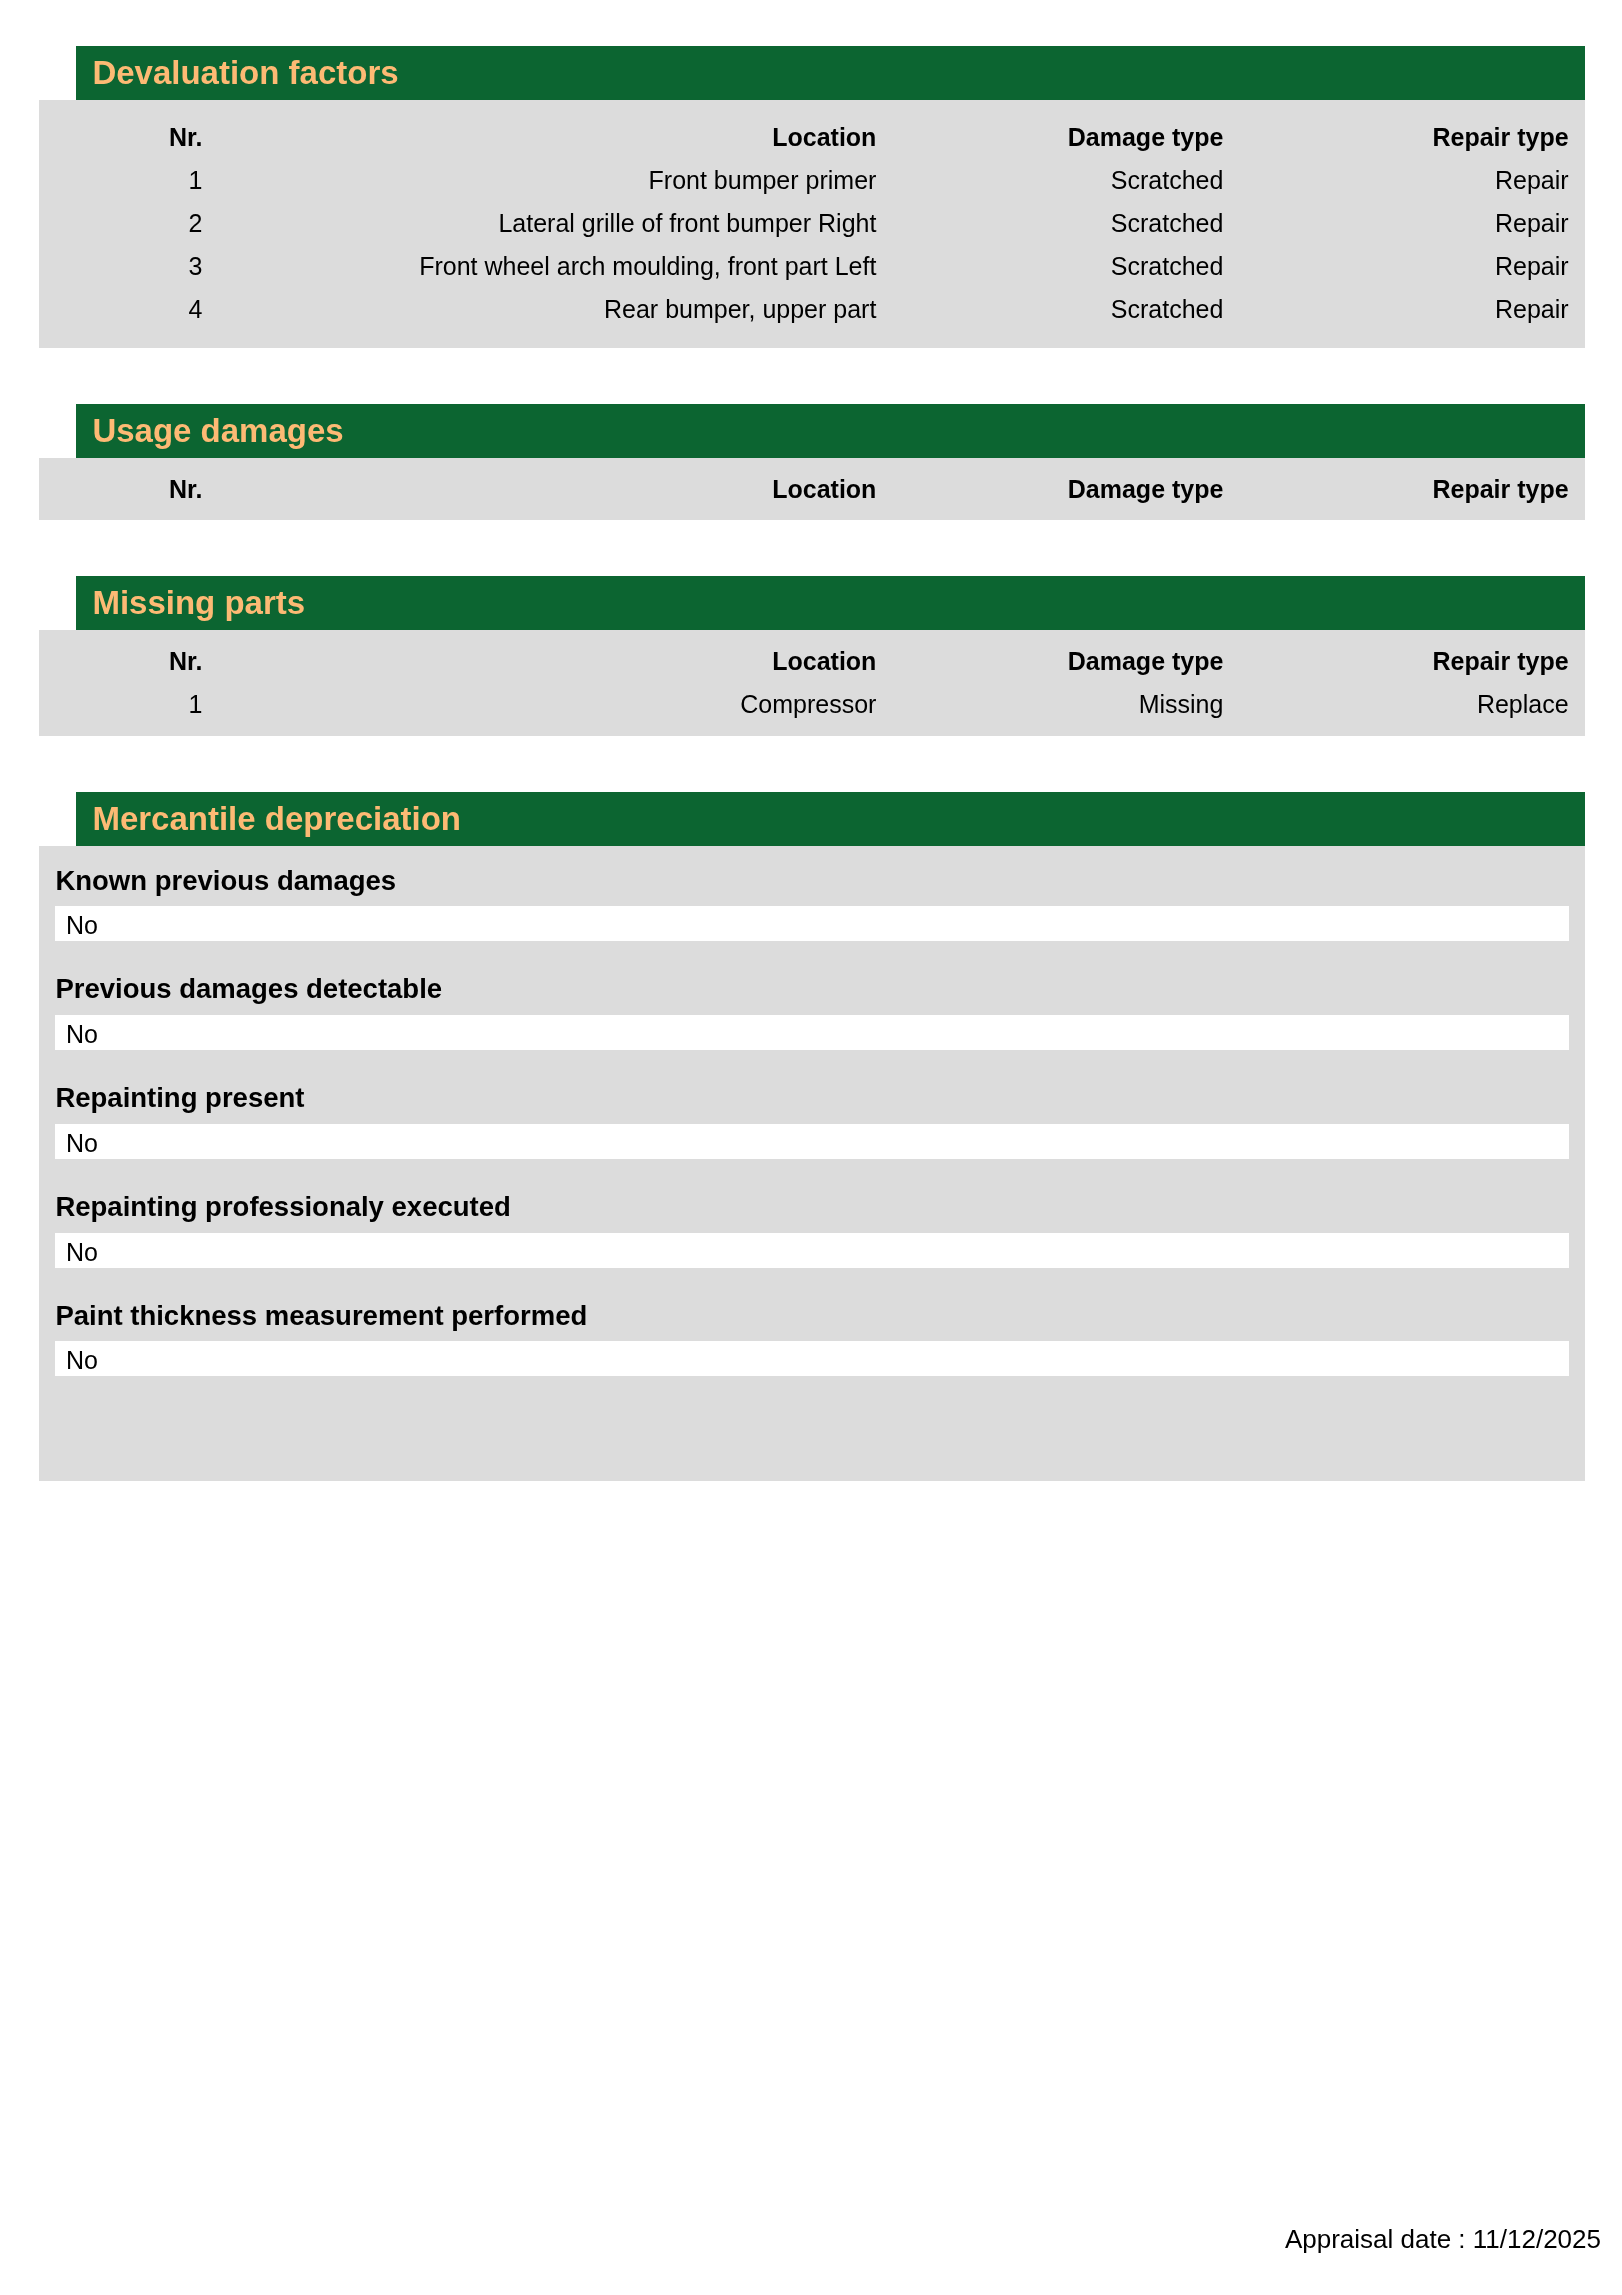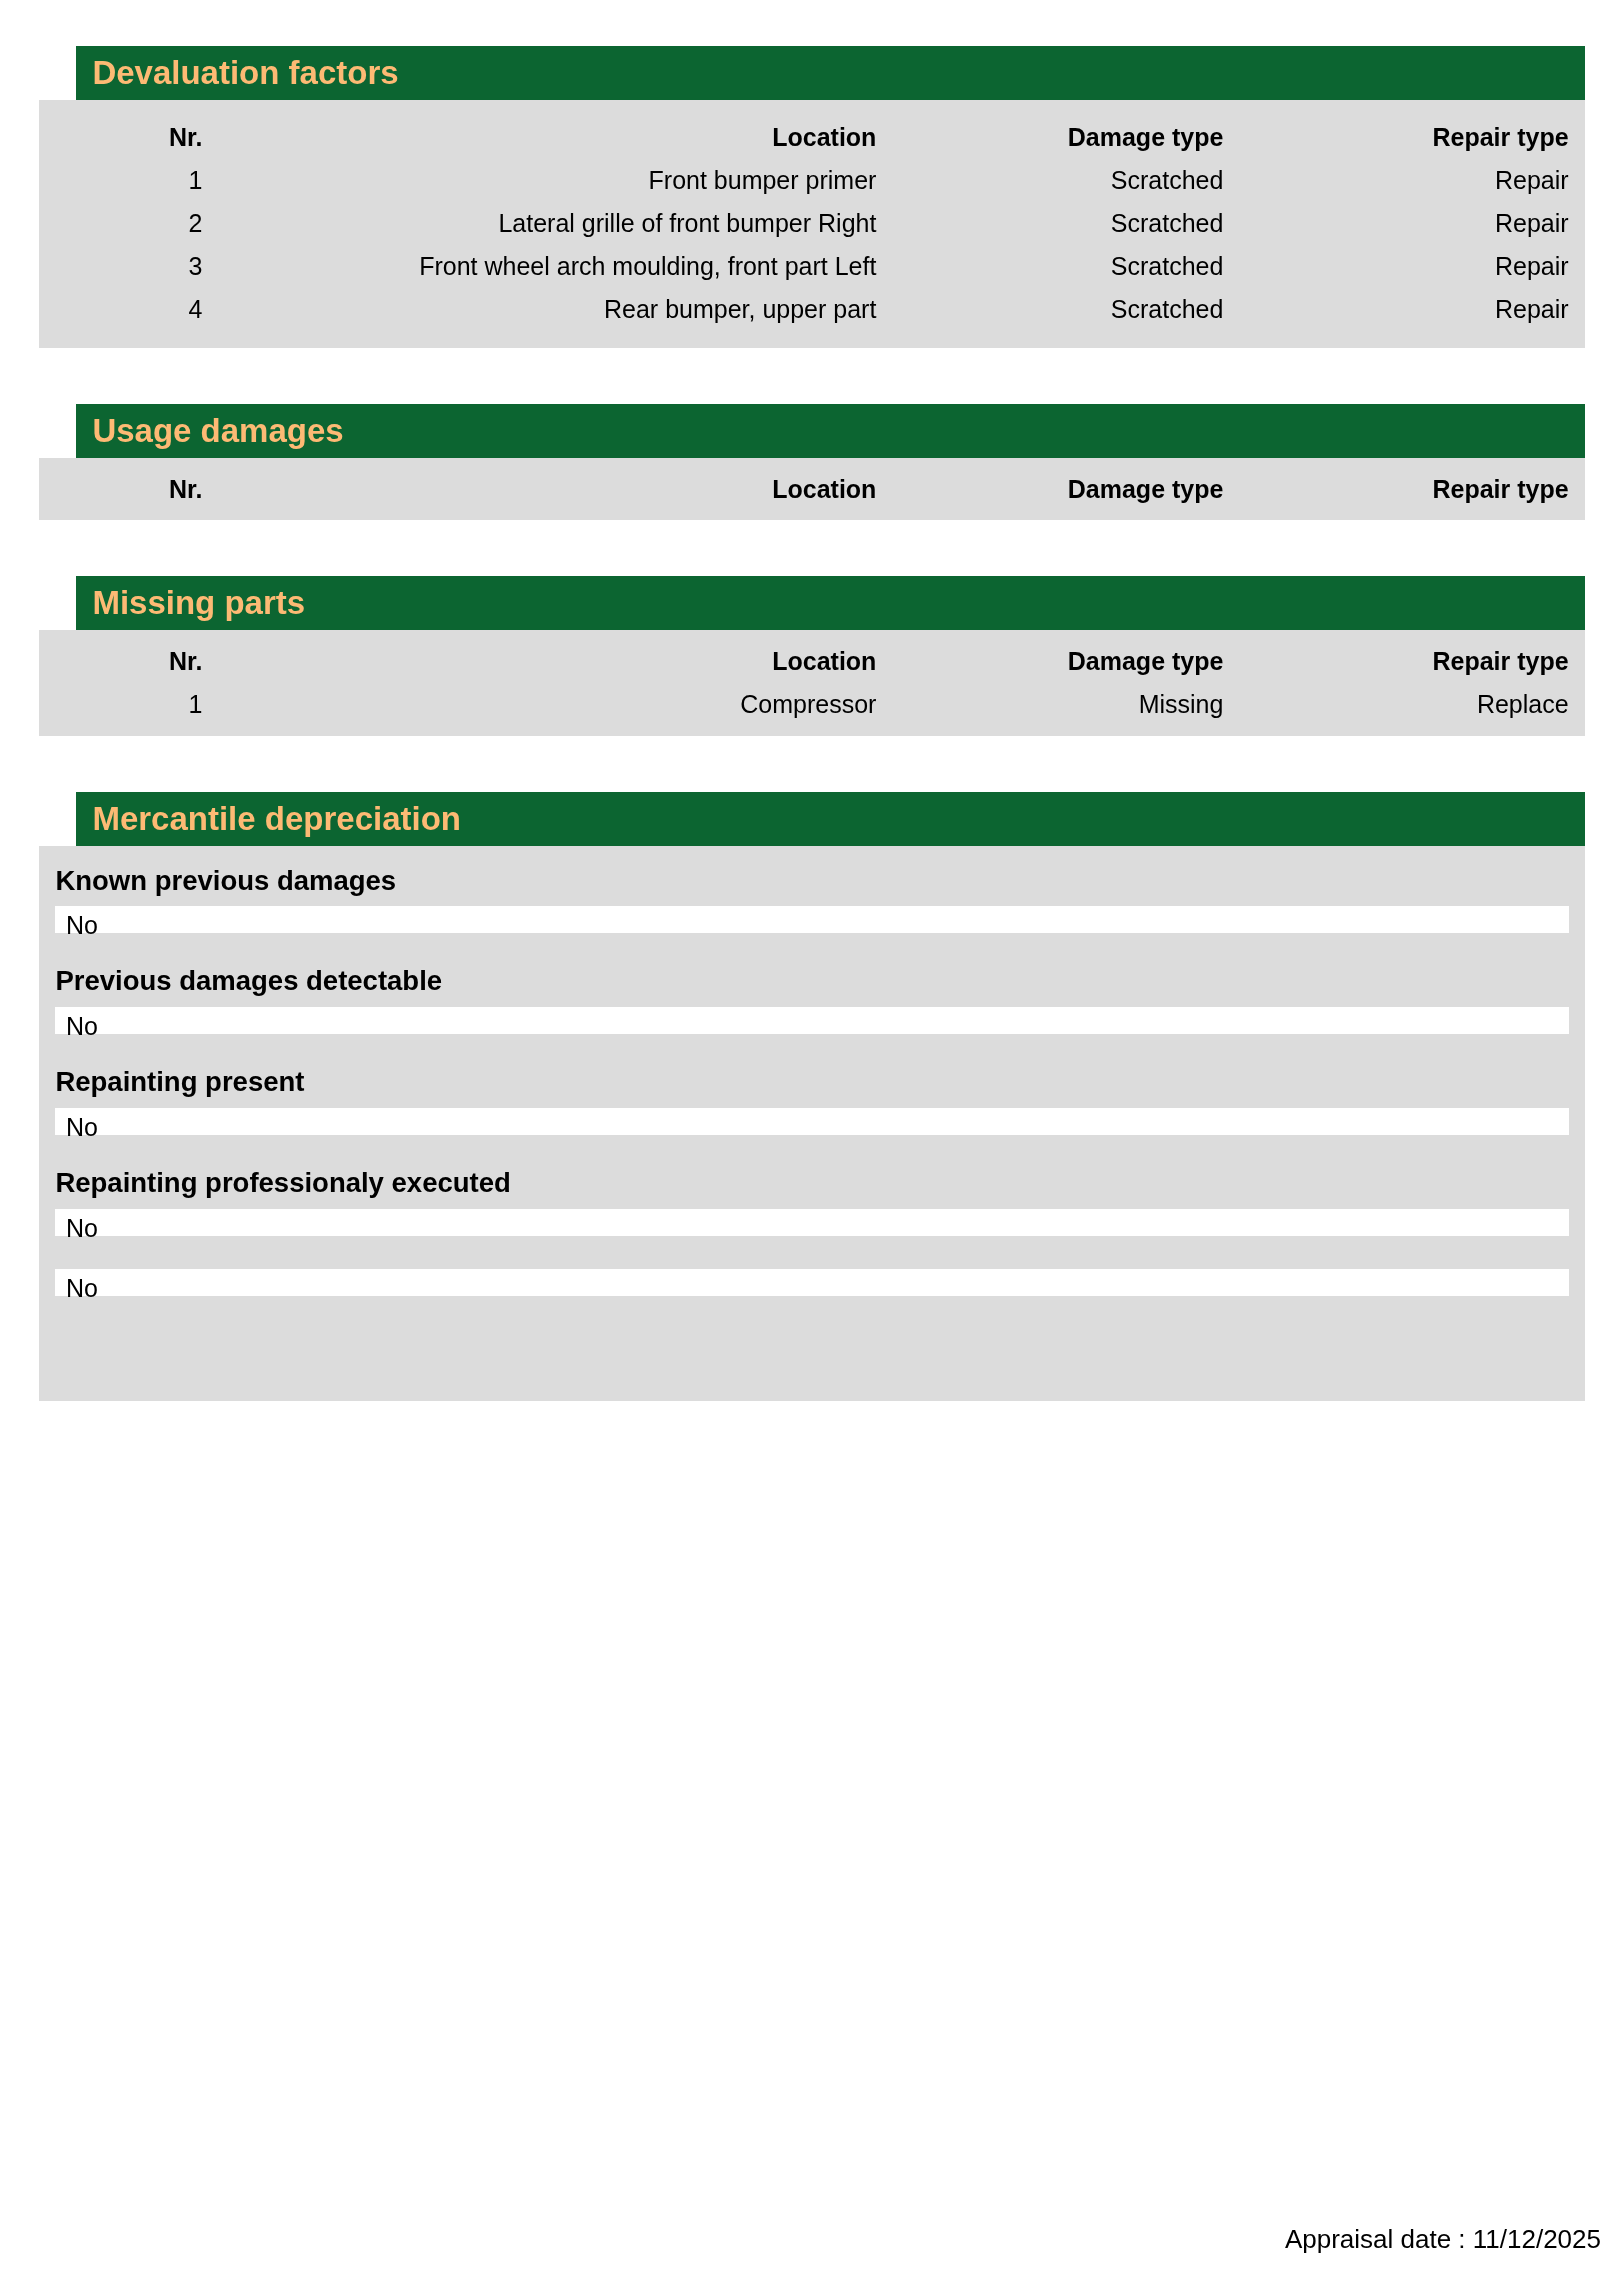--- a/index.html
+++ b/index.html
@@ -69,21 +69,21 @@
   }
   .field-label {
     font-size: 27.5px;
     font-weight: bold;
     line-height: 1.1;
     margin-bottom: 10.5px;
     white-space: nowrap;
   }
   .field-box {
     background: #ffffff;
-    height: 27px;
+    height: 35px;
     line-height: 38px;
     padding-left: 10.5px;
     font-size: 25px;
     white-space: nowrap;
   }
   .page-footer {
     position: absolute;
     right: 22px;
     top: 2224px;
     font-size: 26px;
@@ -213,20 +213,21 @@
       </div>
       <div class="field">
         <div class="field-label">Repainting present</div>
         <div class="field-box">No</div>
       </div>
       <div class="field">
         <div class="field-label">Repainting professionaly executed</div>
         <div class="field-box">No</div>
       </div>
       <div class="field">
+        <div class="field-label">Paint thickness measurement performed</div>
         <div class="field-box">No</div>
       </div>
     </div>
   </div>
 
 </div>
 
 <div class="page-footer">Appraisal date : 11/12/2025</div>
 
 

